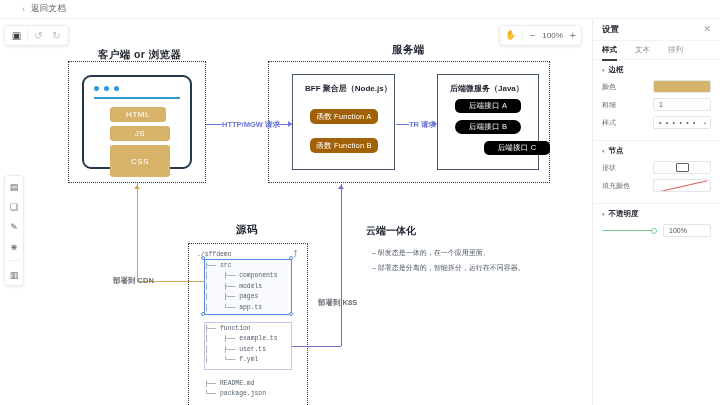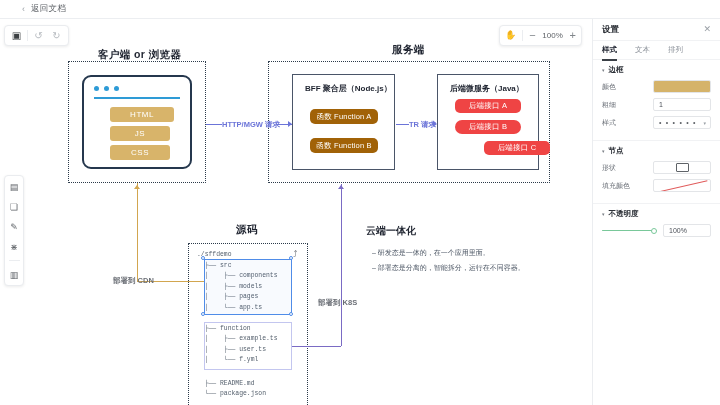--- a/index.html
+++ b/index.html
@@ -84,21 +84,21 @@
     color:#fff; font-size:8px; display:flex; align-items:center; justify-content:center;
     letter-spacing:.5px;
   }
 
   .pill {
     position:absolute; border-radius:5px; color:#fff;
     font-size:7.5px; display:flex; align-items:center; justify-content:center;
     letter-spacing:.2px; white-space:nowrap;
   }
   .pill.purple { background:#a16207; }
-  .pill.green  { background:#ef4444; }
+  .pill.green  { background:#000000; }
 
   .node-label {
     position:absolute; font-size:8px; font-weight:bold; color:#1f2430;
     white-space:nowrap;
   }
 
   .edge-label {
     position:absolute; font-size:7.5px; color:#6b74d8; white-space:nowrap;
     font-weight:bold;
   }
@@ -223,23 +223,23 @@
     <div class="grp-title" style="left:98px; top:29px;">客户端 or 浏览器</div>
     <div class="dash-box" style="left:68px; top:42px; width:138px; height:122px;"></div>
 
     <div class="browser" style="left:82px; top:56px; width:110px; height:94px;">
       <div class="dots">
         <span class="dot"></span>
         <span class="dot"></span>
         <span class="dot"></span>
       </div>
       <div class="bar"></div>
-      <div class="stack-item" style="left:26px; top:30px; width:64px; height:15px;">HTML</div>
+      <div class="stack-item" style="left:26px; top:30px; width:56px; height:15px;">HTML</div>
       <div class="stack-item" style="left:26px; top:49px; width:60px; height:15px;">JS</div>
-      <div class="stack-item" style="left:26px; top:68px; width:60px; height:15px;">CSS</div>
+      <div class="stack-item" style="left:26px; top:68px; width:60px; height:32px;">CSS</div>
     </div>
 
     <div class="grp-title" style="left:392px; top:24px;">服务端</div>
     <div class="dash-box" style="left:268px; top:42px; width:282px; height:122px;"></div>
 
     <div class="solid-box" style="left:292px; top:55px; width:103px; height:96px;"></div>
     <div class="node-label" style="left:305px; top:64px;">BFF 聚合层（Node.js）</div>
     <div class="pill purple" style="left:310px; top:90px; width:68px; height:15px;">函数 Function A</div>
     <div class="pill purple" style="left:310px; top:119px; width:68px; height:15px;">函数 Function B</div>
 

